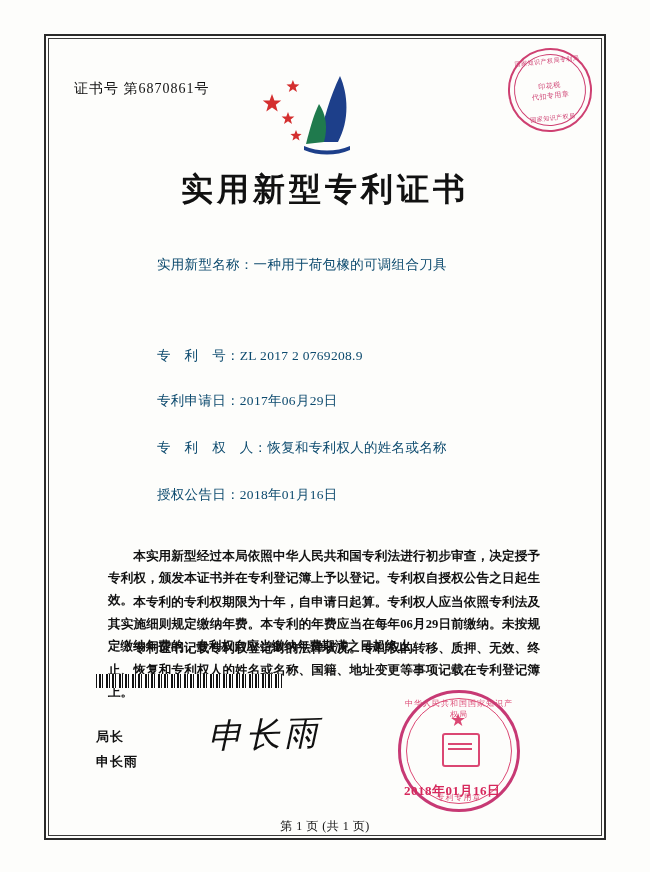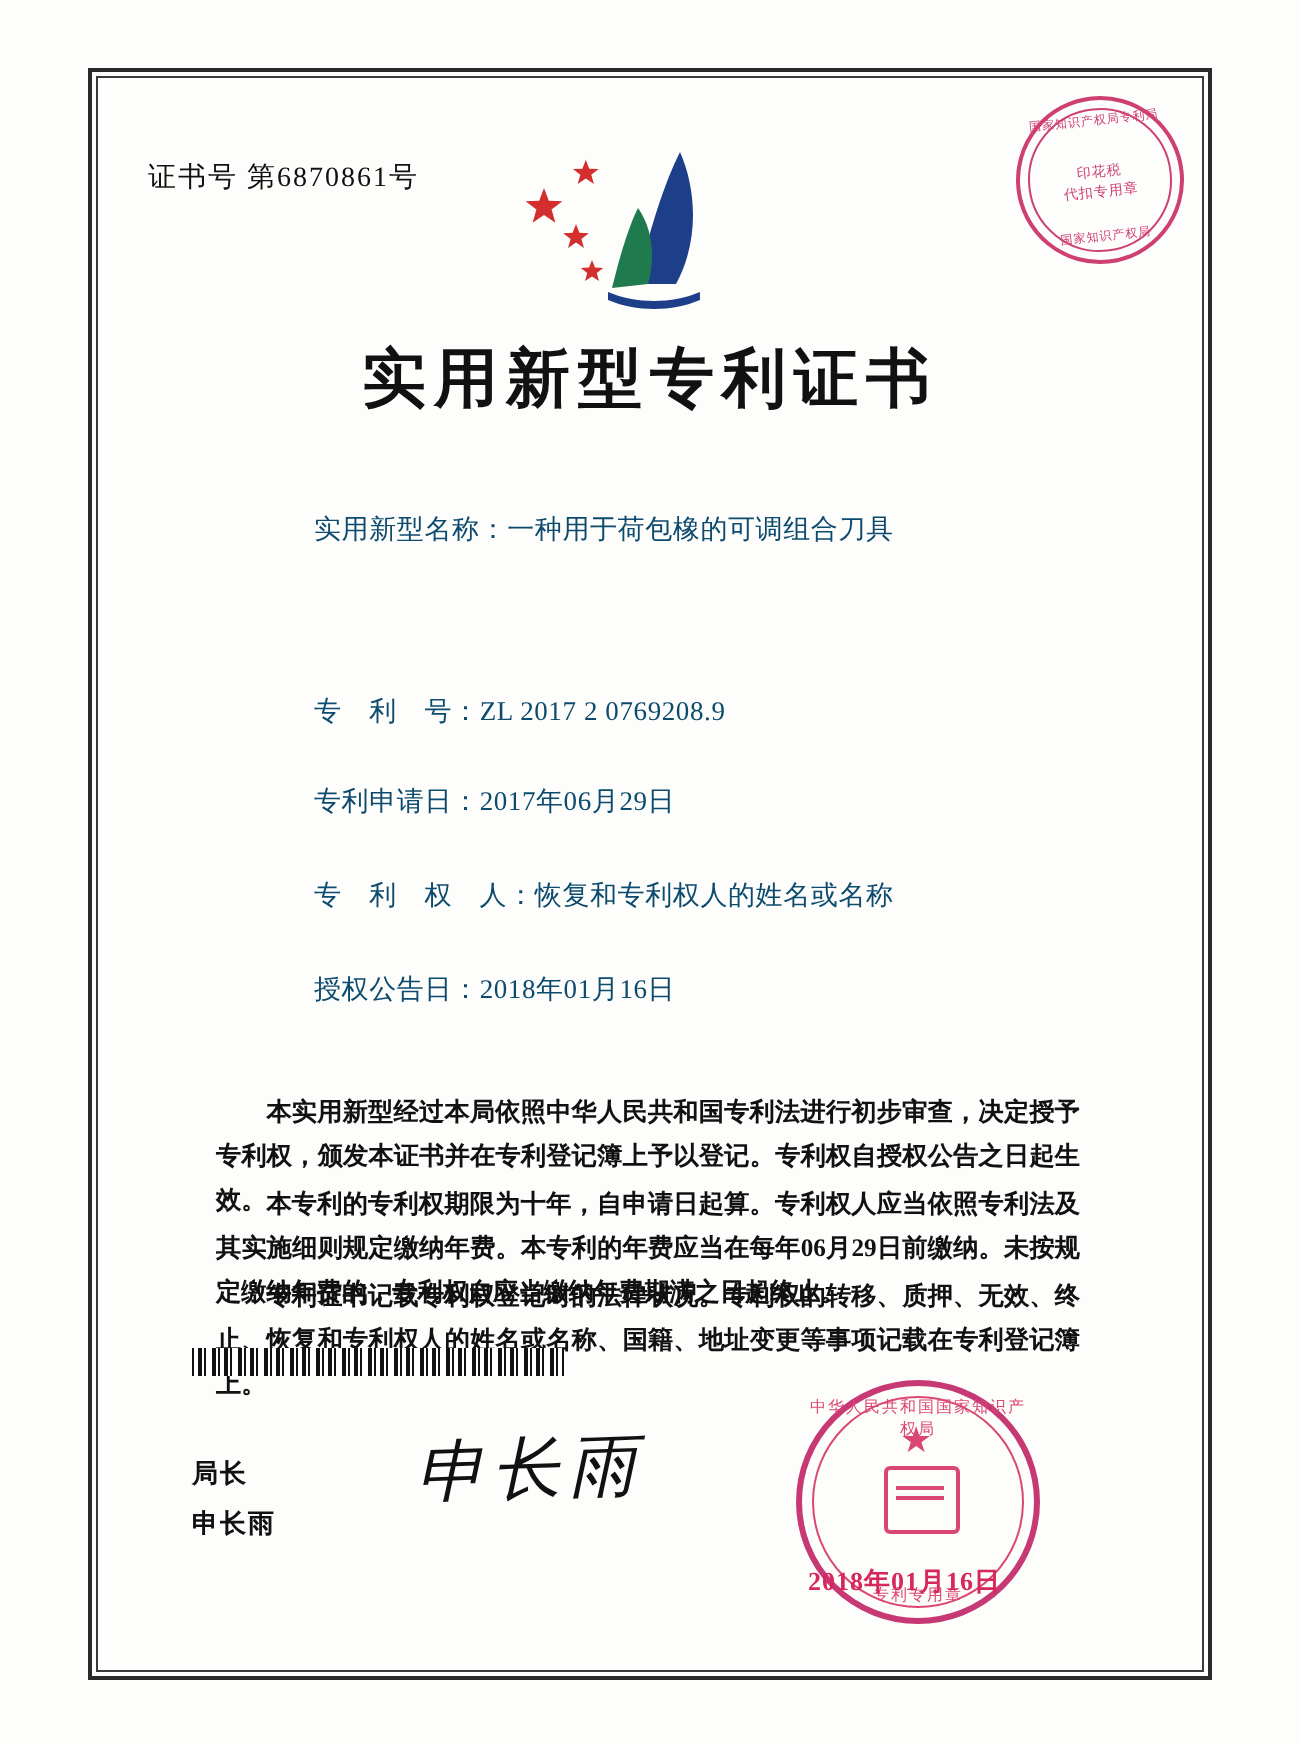--- a/index.html
+++ b/index.html
@@ -343,14 +343,15 @@
 
   <div class="stamp-main">
     <div class="ring2"></div>
     <div class="curve-top">中华人民共和国国家知识产权局</div>
     <div class="star">★</div>
     <div class="emb"></div>
     <div class="curve-bot">专利专用章</div>
   </div>
   <div class="stamp-date">2018年01月16日</div>
 
+  <div class="page-footer">第 1 页 (共 1 页)</div>
 
 </div>
 
 </body></html>

